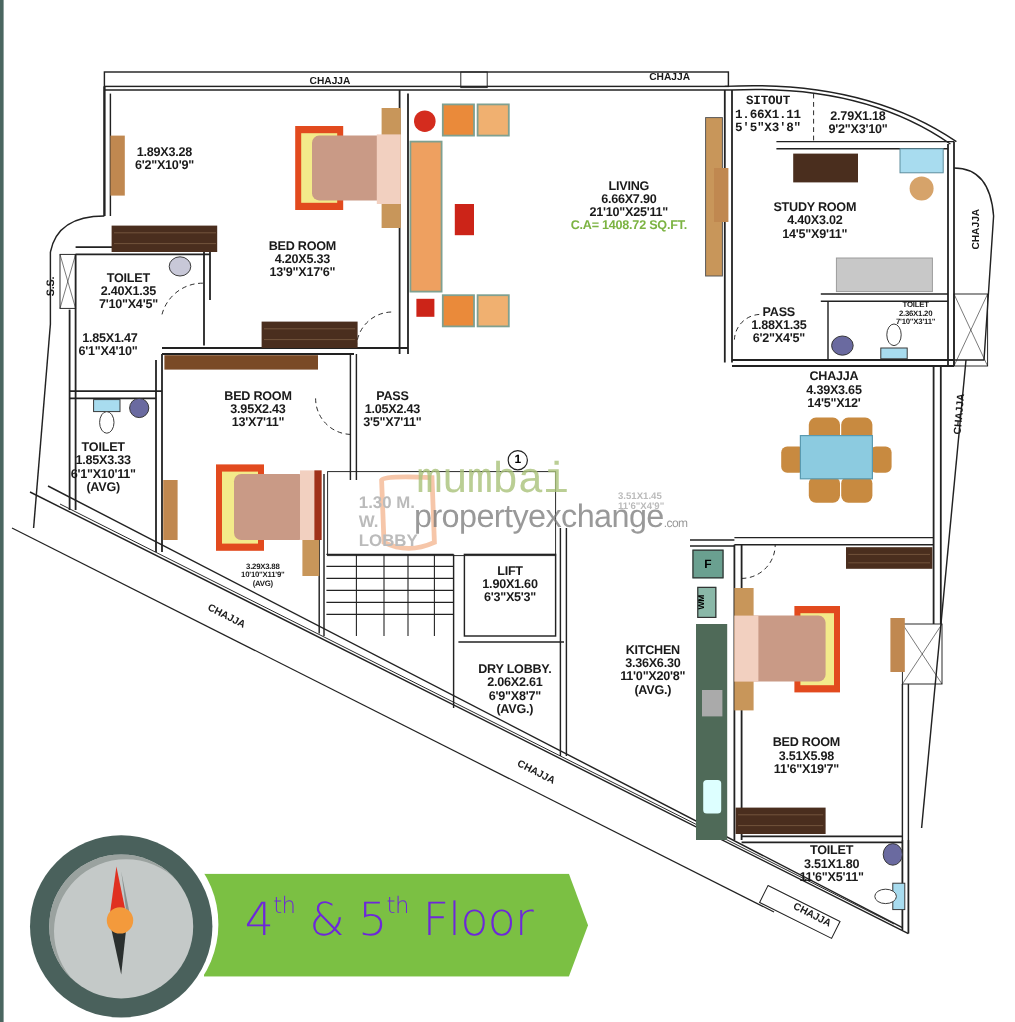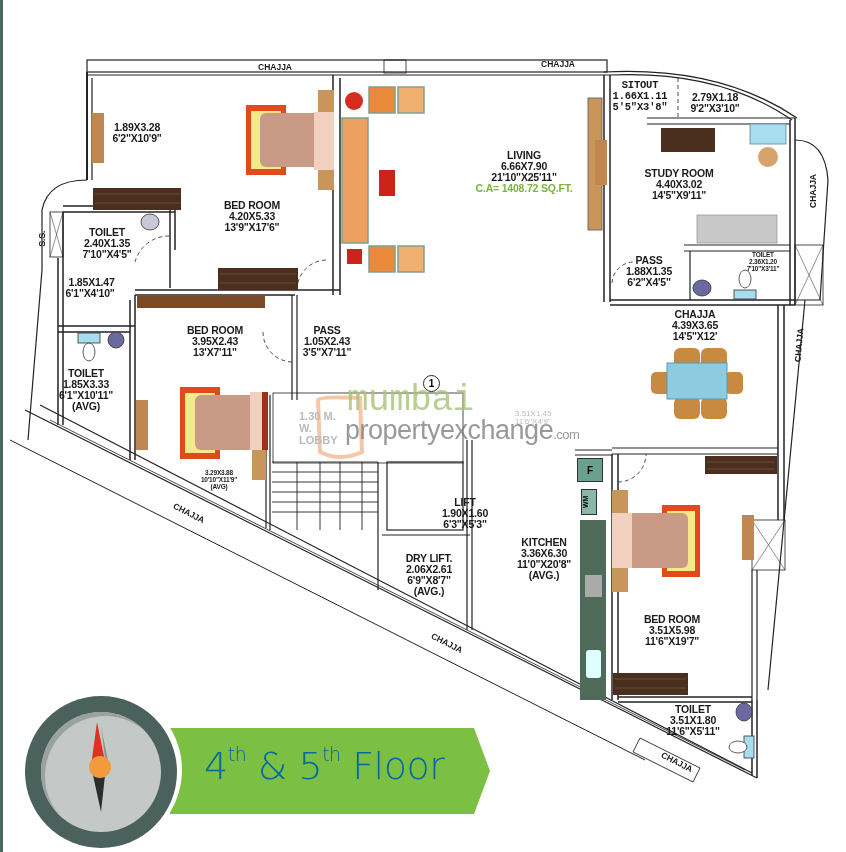--- a/index.html
+++ b/index.html
@@ -16,26 +16,26 @@
   .s6 { font-size:6.5px; }
   .ca { color:#7cb342; }
   .chajja { position:absolute; font-size:8.5px; font-weight:bold; color:#1a1a1a; white-space:nowrap; }
   .num1 { position:absolute; left:423px; top:375px; width:15px; height:15px; border:1px solid #222;
           border-radius:50%; font-size:10px; font-weight:bold; text-align:center; line-height:15px; }
   .wm { position:absolute; left:305px; top:386px; pointer-events:none; }
   .wm .w1 { position:absolute; left:42px; top:-6px; font-size:36px; color:#a9c27a; opacity:0.8;
             font-family:Liberation Mono, monospace; letter-spacing:-0.5px; }
   .wm .w2 { position:absolute; left:40px; top:29px; font-size:27px; color:#777; opacity:0.75;
             font-family:"Liberation Sans", sans-serif; white-space:nowrap; letter-spacing:-0.5px; }
-  .wm .w2 small { font-size:13px; }
-  .wm .w0 { position:absolute; left:-6px; top:24px; font-size:11px; color:#bbb; font-weight:bold; }
-  .wm .w3 { position:absolute; left:210px; top:24px; font-size:8px; color:#bbb; font-weight:normal; line-height:1; }
+  .wm .w2 small { font-size:10px; }
+  .wm .w0 { position:absolute; left:-6px; top:24px; font-size:14px; color:#bbb; font-weight:bold; }
+  .wm .w3 { position:absolute; left:210px; top:24px; font-size:8px; color:#bbb; font-weight:bold; line-height:1; }
   .banner { position:absolute; left:170px; top:728px; width:320px; height:86px; background:#7bc043;
             clip-path:polygon(0 0, 95% 0, 100% 50%, 95% 100%, 0 100%); }
-  .banner-text { position:absolute; left:204px; top:744px; color:#0369a1; font-size:38px;
+  .banner-text { position:absolute; left:204px; top:744px; color:#6d28d9; font-size:38px;
                  font-family:"DejaVu Sans", sans-serif; font-weight:300; white-space:nowrap; letter-spacing:-0.5px; }
   .banner-text sup { font-size:19px; position:relative; top:-4px; }
   .compass { position:absolute; left:25px; top:696px; width:152px; height:152px; border-radius:50%;
              background:#4a615c; }
   .compass-inner { position:absolute; left:16px; top:16px; width:120px; height:120px; border-radius:50%;
                    background:#c4c9c8; box-shadow: inset 4px 4px 0 #9aa29f; }
   .compass-ring { position:absolute; left:20px; top:689px; width:162px; height:162px; border-radius:50%; background:#fff; }
 </style>
 </head>
 <body>
@@ -325,27 +325,27 @@
 <div class="lbl s6" style="left:763px;top:252px;">
   <span class="t">TOILET</span>
     <span class="t">2.36X1.20</span>
     <span class="t">7'10"X3'11"</span>
 </div>
 <div class="lbl s10" style="left:695px;top:309px;">
   <span class="t">CHAJJA</span>
     <span class="t">4.39X3.65</span>
     <span class="t">14'5"X12'</span>
 </div>
-<div class="lbl s10" style="left:425px;top:497px;margin-left:40px;">
+<div class="lbl s10" style="left:425px;top:471px;">
   <span class="t">LIFT</span>
     <span class="t">1.90X1.60</span>
     <span class="t">6'3"X5'3"</span>
 </div>
 <div class="lbl s10" style="left:429px;top:553px;">
-  <span class="t">DRY LIFT.</span>
+  <span class="t">DRY LOBBY.</span>
     <span class="t">2.06X2.61</span>
     <span class="t">6'9"X8'7"</span>
     <span class="t">(AVG.)</span>
 </div>
 <div class="lbl s10" style="left:544px;top:537px;">
   <span class="t">KITCHEN</span>
     <span class="t">3.36X6.30</span>
     <span class="t">11'0"X20'8"</span>
     <span class="t">(AVG.)</span>
 </div>

